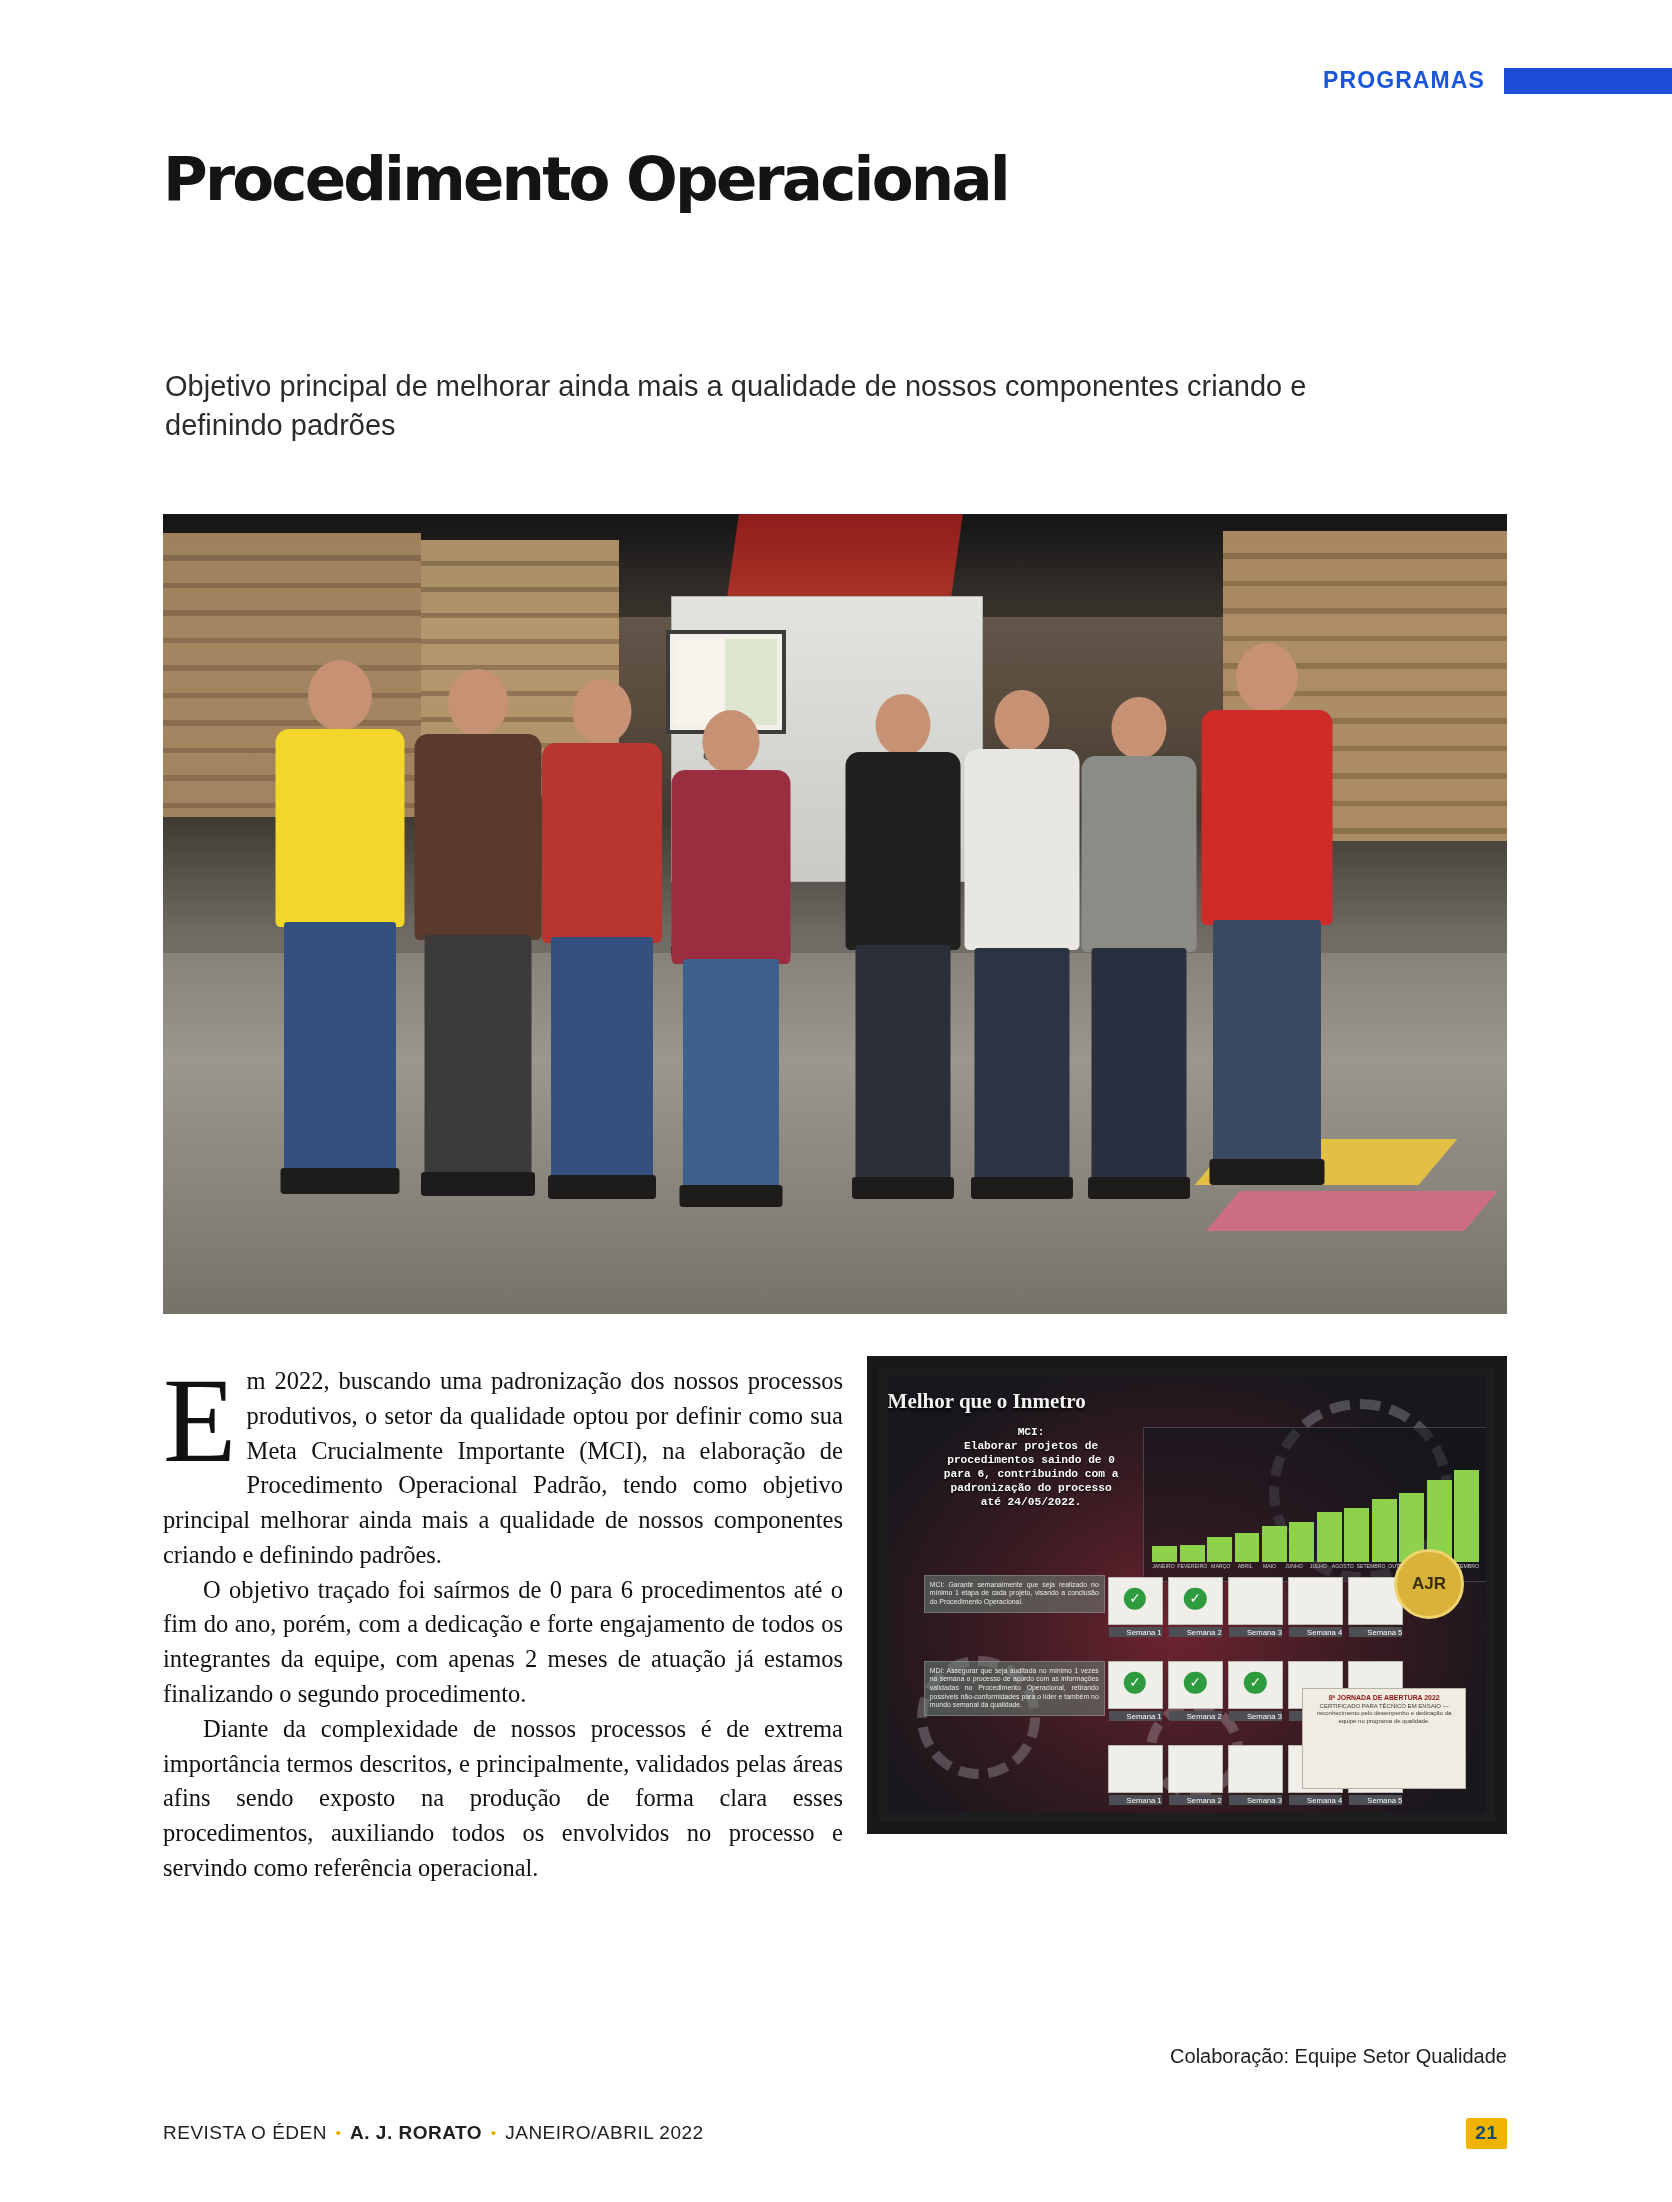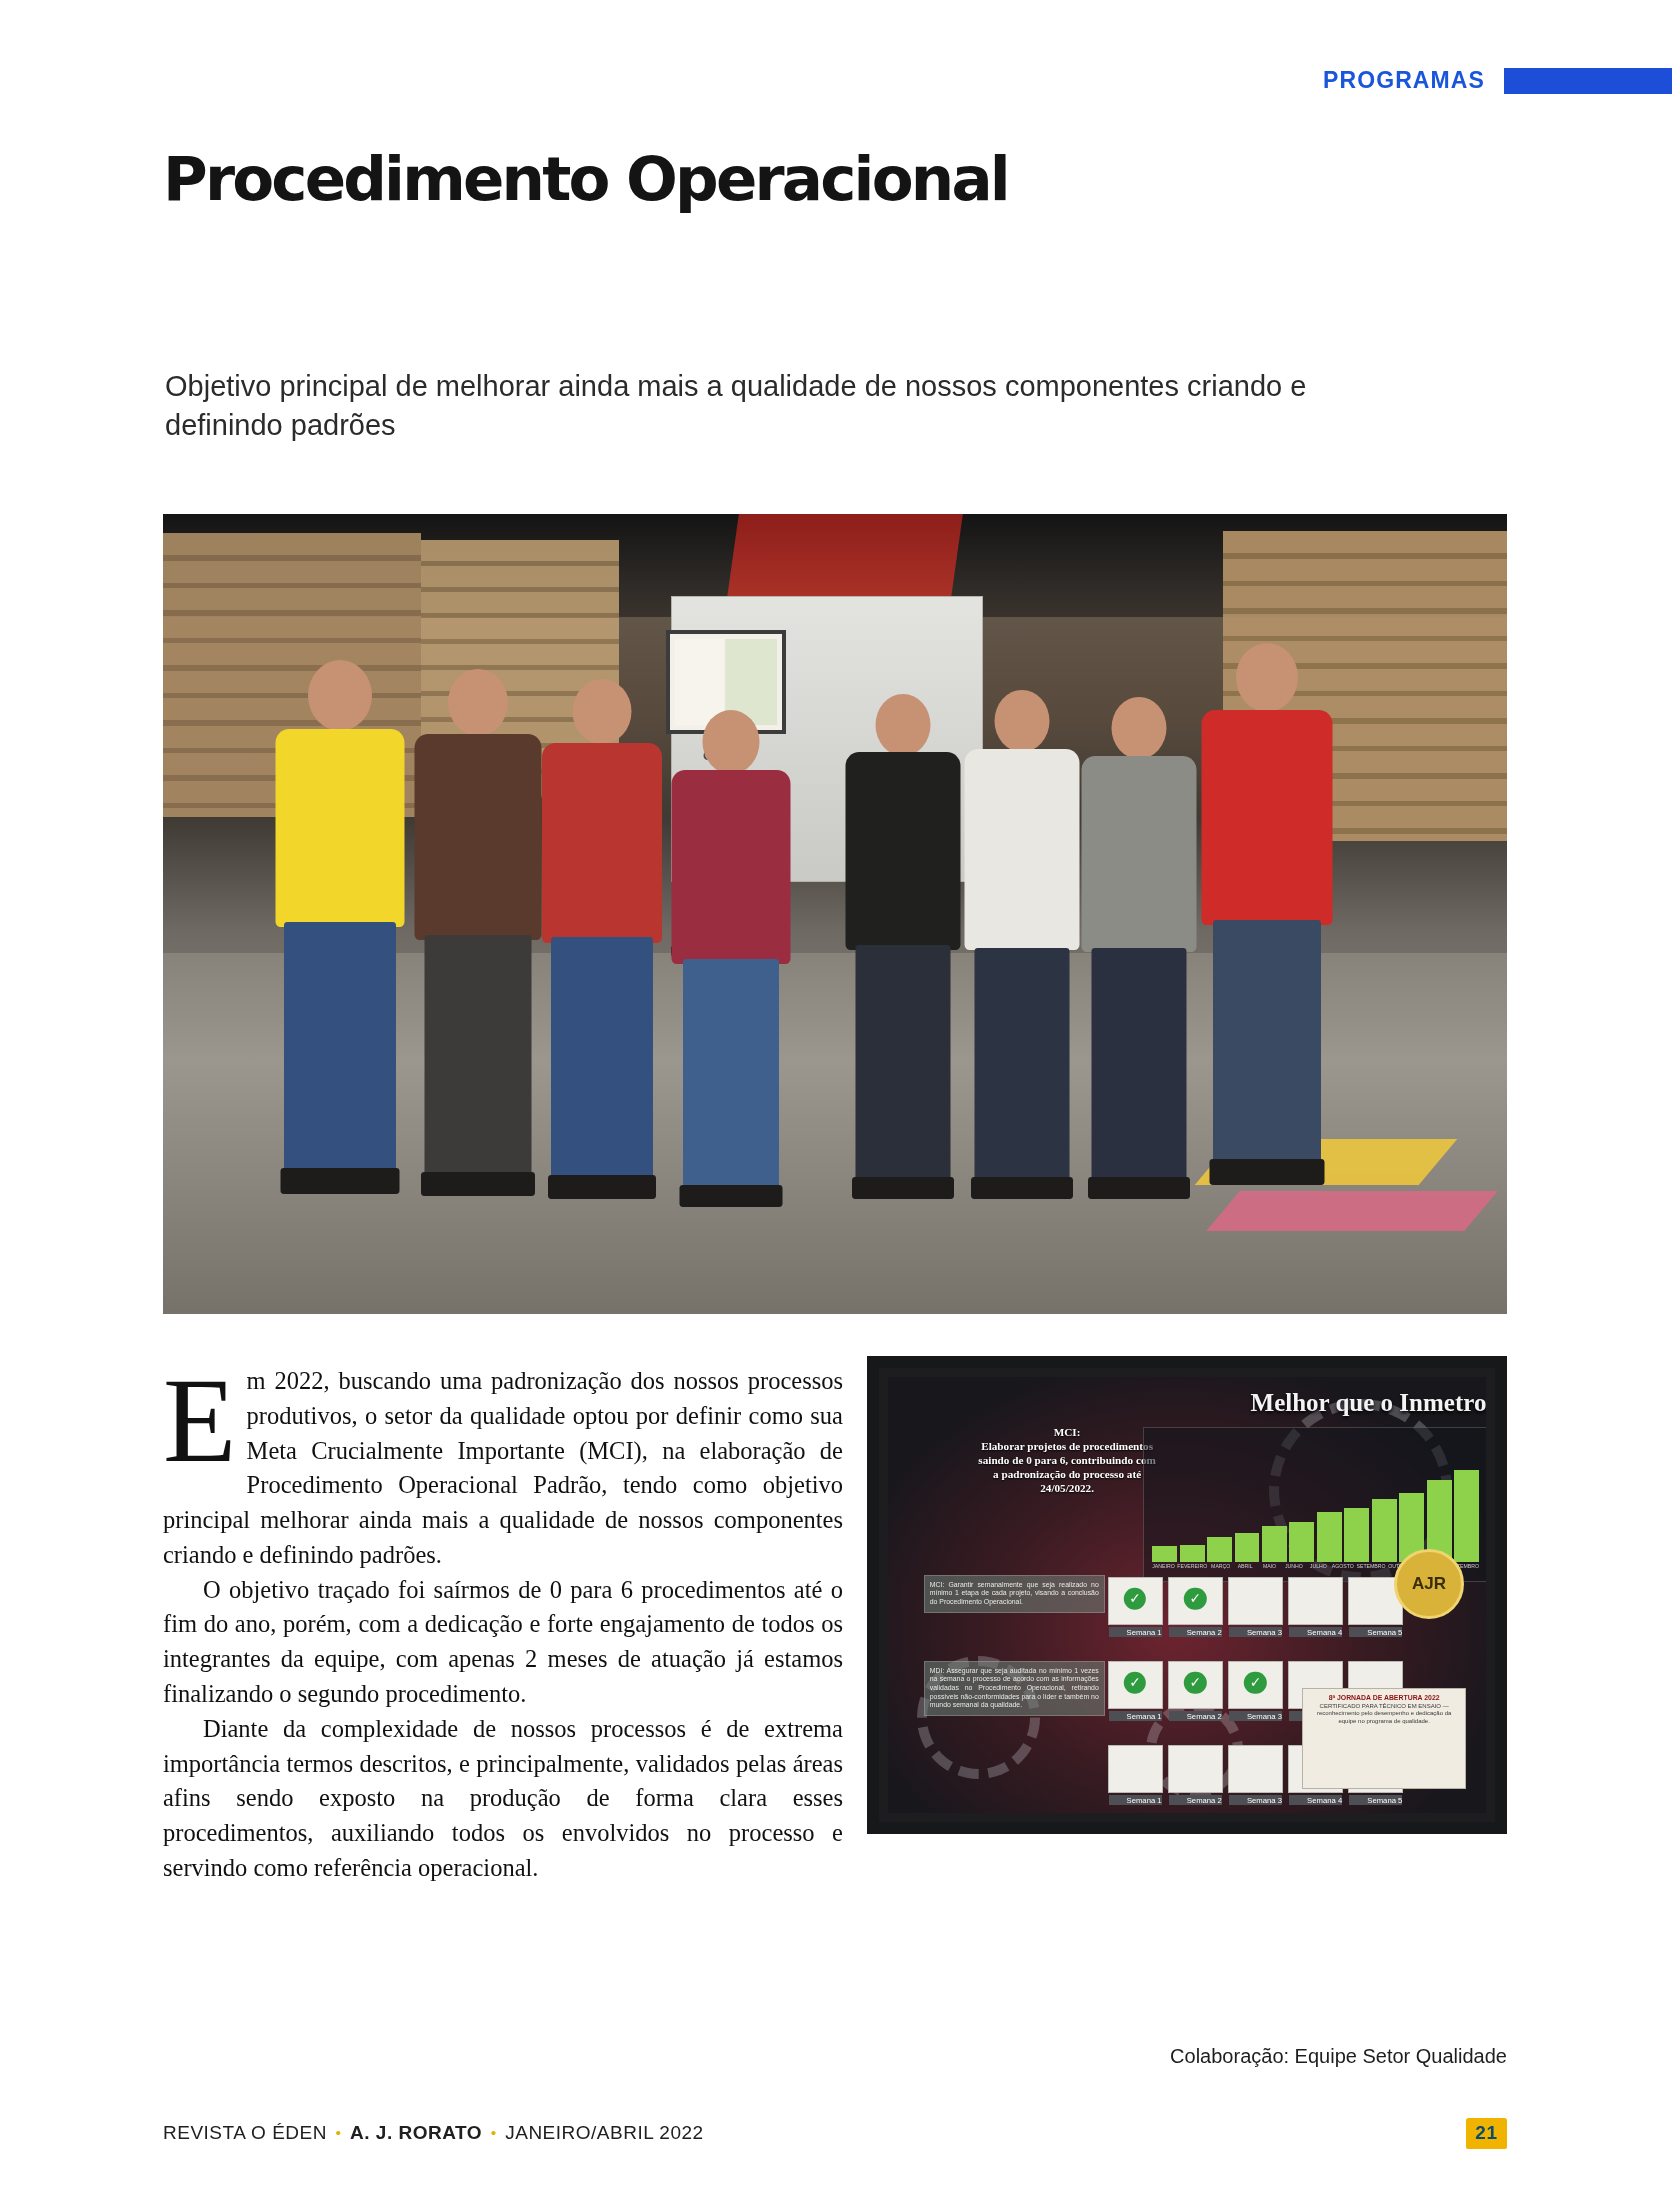--- a/index.html
+++ b/index.html
@@ -184,24 +184,24 @@
     box-sizing: border-box;
     overflow: hidden;
   }
   .pb-inner {
     position: absolute; inset: 8.6px;
     background: radial-gradient(ellipse at 48% 58%, #6d2430 0%, #3a1b22 42%, #17171c 78%);
     overflow: hidden;
   }
   .pb-title {
     position: absolute; top: 12px; left: 0; width: 100%;
-    text-align: right;
+    text-align: left;
     font-family: "Liberation Serif", serif;
     font-weight: bold;
-    font-size: 25px;
+    font-size: 21px;
     color: #f3f3f3;
     text-shadow: 0 1.7px 3.4px #000;
   }
   .pb-gear {
     position: absolute;
     border-radius: 50%;
     border: 10.3px dashed rgba(200,200,205,.30);
   }
   .pb-chart {
     position: absolute; left: 255px; top: 50px; width: 344px; height: 153px;
@@ -214,24 +214,23 @@
   }
   .pb-chart .bars i { flex: 1; background: #8dd24a; display: block; }
   .pb-chart .axis {
     position: absolute; left: 8.6px; right: 8.6px; bottom: 6.9px; height: 10.3px;
     display: flex; gap: 2.6px;
     font-size: 5.2px; color: #cfcfcf; text-align: center;
   }
   .pb-chart .axis span { flex: 1; }
   .pb-mci {
     position: absolute; left: 53px; top: 48px; width: 181px; height: 129px;
-    color: #fff; font-family: Liberation Serif, serif; font-size: 11.2px;
+    color: #fff; font-family: Liberation Mono, monospace; font-size: 11.2px;
     text-align: center; line-height: 1.25; font-weight: bold;
     text-shadow: 0 0.9px 1.7px #000;
-    margin-left: 36px;
   }
   .pb-note {
     position: absolute; width: 169px; padding: 5.2px;
     background: rgba(110,130,120,.55);
     border: 0.9px solid rgba(255,255,255,.2);
     color: #e6ebe6; font-size: 6.9px; line-height: 1.25; text-align: justify;
   }
   .pb-week-row {
     position: absolute; display: flex; gap: 5.2px;
   }

